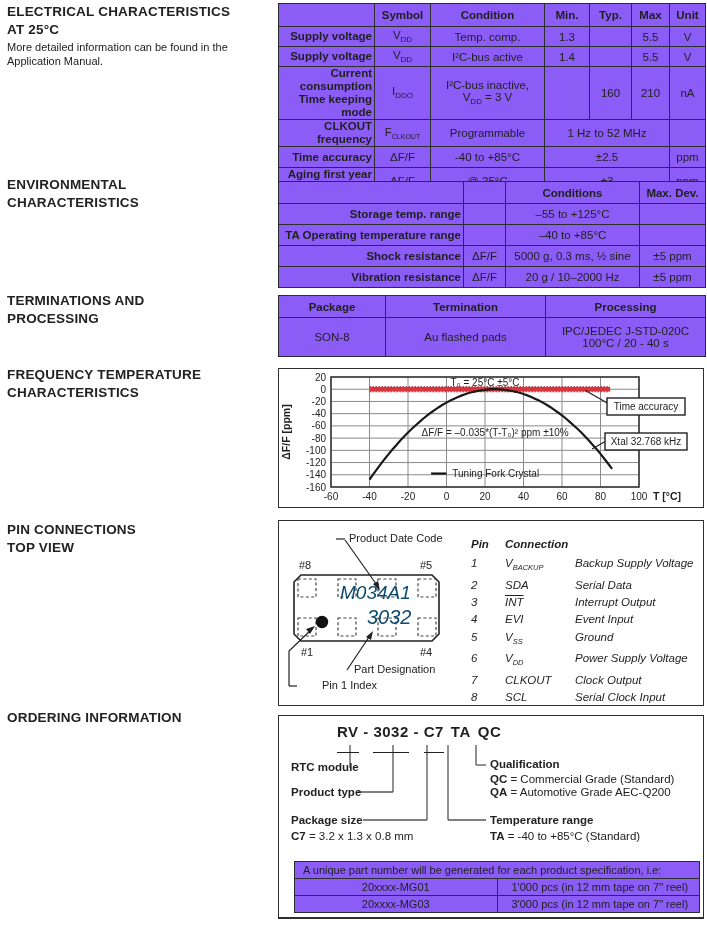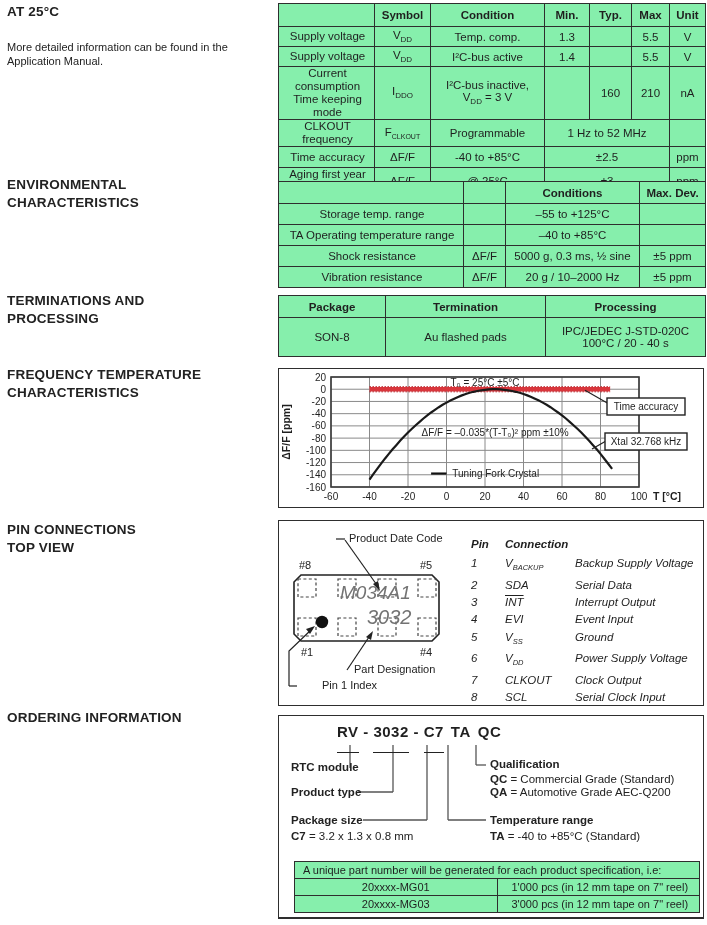--- a/index.html
+++ b/index.html
@@ -1,55 +1,56 @@
 <!DOCTYPE html>
 <html><head>
 <meta charset="utf-8">
 <style>
   html,body{margin:0;padding:0;}
   body{width:707px;height:925px;position:relative;background:#fff;color:#1f1f1f;
        font-family:"Liberation Sans","DejaVu Sans",sans-serif;overflow:hidden;}
   .abs{position:absolute;}
   .sec-head{font-size:13.5px;font-weight:bold;line-height:18px;color:#222;letter-spacing:.2px;}
   .note{font-size:11px;line-height:14px;color:#222;width:252px;}
-  table{border-collapse:collapse;table-layout:fixed;background:#86efac;}
+  table{border-collapse:collapse;table-layout:fixed;background:#8b5cf6;}
   table, th, td{border:1px solid #2e2e2e;}
   table{border:1.5px solid #2e2e2e;}
   th{font-size:11.5px;font-weight:bold;text-align:center;padding:0 2px;}
   td{font-size:11.5px;padding:0 2px;vertical-align:middle;}
-  td.nm{text-align:center;padding-left:4px;line-height:13px;}
+  td.nm{text-align:right;padding-left:4px;line-height:13px;font-weight:bold;}
   td.c{text-align:center;}
   sub{font-size:8px;}
   .ovl{text-decoration:overline;text-align:center;}
   .panel{border:1.5px solid #2e2e2e;background:#fff;}
   .tick{font-size:10px;fill:#1f1f1f;font-family:"Liberation Sans",sans-serif;}
   .axlab{font-weight:bold;font-size:10.5px;}
   
   .dlab{font-size:11px;color:#222;white-space:nowrap;}
-  .chipword{font-style:italic;color:#737373;white-space:nowrap;font-family:"Liberation Sans",sans-serif;}
+  .chipword{font-style:italic;color:#0c4a6e;white-space:nowrap;font-family:"Liberation Sans",sans-serif;}
   
   .pinrow{display:flex;line-height:17.3px;font-size:11.5px;white-space:nowrap;font-style:italic;}
   .pinrow .pc1{width:34px;}
   .pinrow .pc2{width:70px;}
   .pinhdr{font-weight:bold;}
   
   .pn{font-size:15px;font-weight:bold;letter-spacing:.5px;white-space:nowrap;}
   .pn .useg{border-bottom:1.5px solid #222;padding-bottom:12px;}
   .pn .gap{display:inline-block;width:7px;}
   .olab{font-size:11.5px;font-weight:bold;white-space:nowrap;color:#222;}
   .oval{font-size:11.5px;white-space:nowrap;color:#222;}
   .oval b{font-weight:bold;}
   .ordtable{font-size:11px;}
   .ordtable td{font-size:11px;height:16px;}
   svg{display:block;}
 </style>
 </head>
 <body>
 
 <div class="abs sec-head" style="left:7px;top:3px;">
+  <div>ELECTRICAL CHARACTERISTICS</div>
   <div>AT 25°C</div>
 </div>
 <div class="abs note" style="left:7px;top:40px;">More detailed information can be found in the Application Manual.</div>
 
 <div class="abs sec-head" style="left:7px;top:176px;">
   <div>ENVIRONMENTAL</div>
   <div>CHARACTERISTICS</div>
 </div>
 
 <div class="abs sec-head" style="left:7px;top:292px;">

